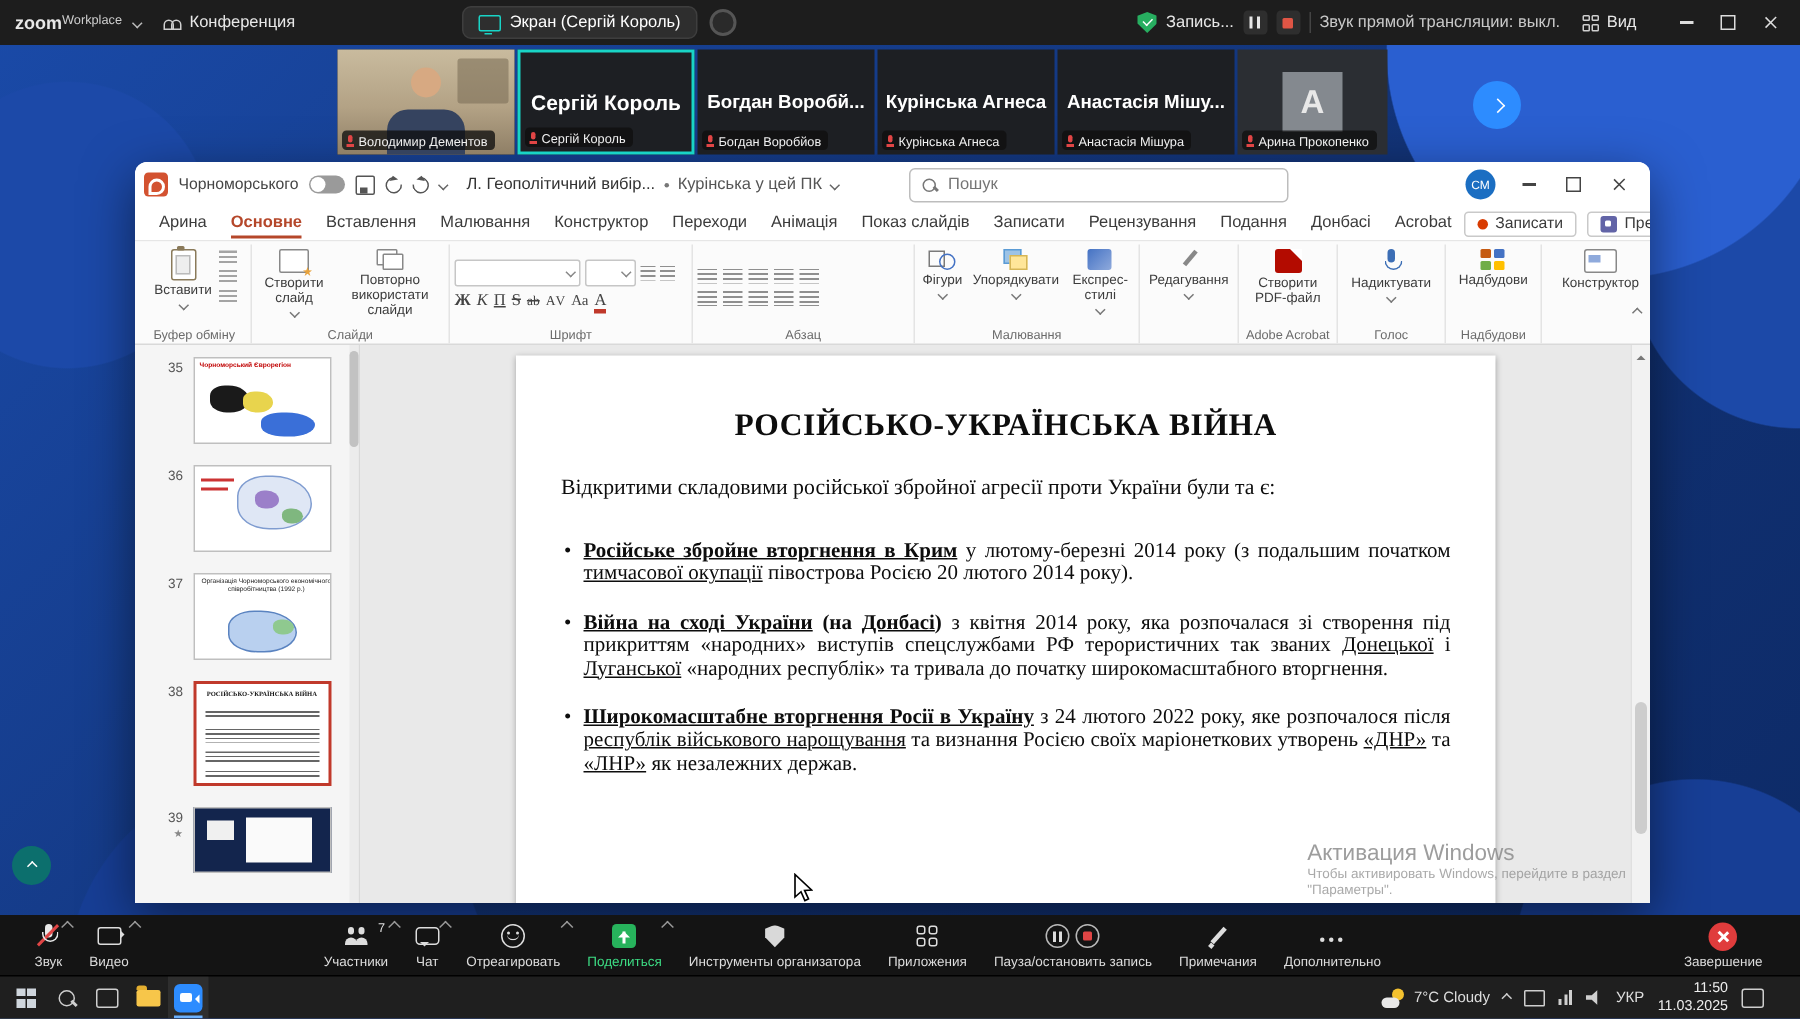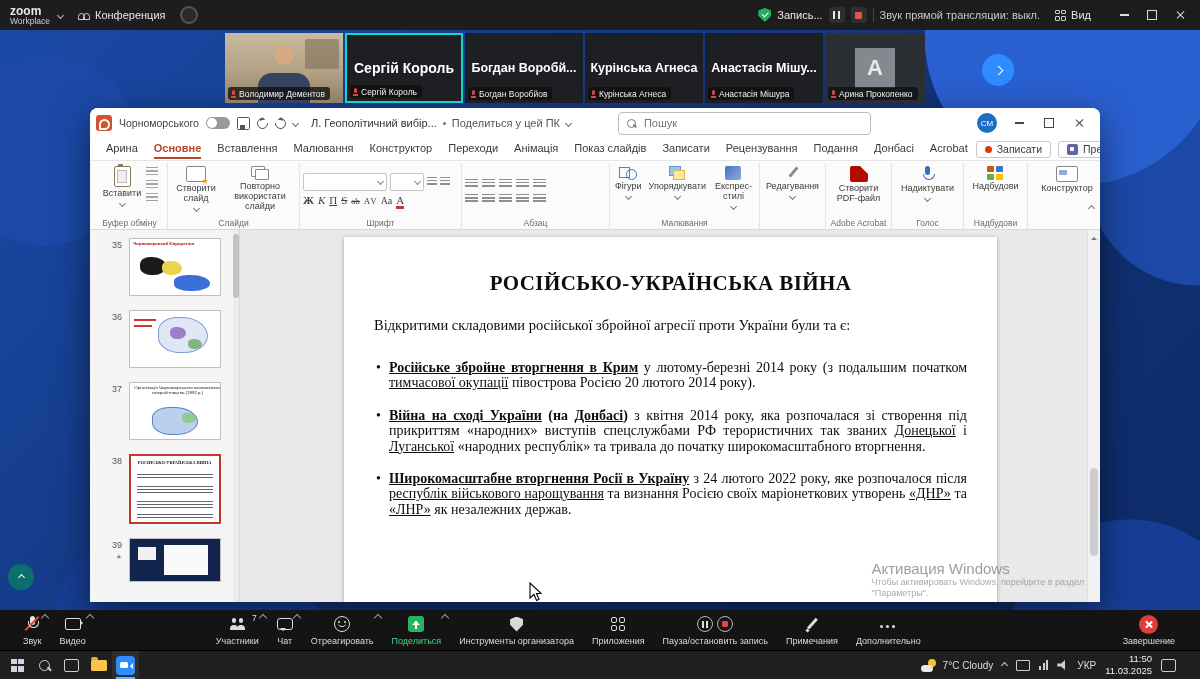--- a/index.html
+++ b/index.html
@@ -16,21 +16,21 @@
   .cv{display:inline-block;width:6px;height:6px;border-right:1.6px solid currentColor;border-bottom:1.6px solid currentColor}
   .cv.down{transform:rotate(45deg)}
   .cv.up{transform:rotate(-135deg)}
   .cv.right{transform:rotate(-45deg)}
   .cv.sm{width:4px;height:4px}
   .xbars{position:relative;width:10px;height:10px;display:inline-block}
   .xbars::before,.xbars::after{content:"";position:absolute;left:4.5px;top:0;width:1.4px;height:10px;background:currentColor}
   .xbars::before{transform:rotate(45deg)}.xbars::after{transform:rotate(-45deg)}
   
   .topbar{position:absolute;left:0;top:0;right:0;height:30px;background:#1d1d1d;display:flex;align-items:center;color:#e8e8e8;font-size:11px;z-index:30;padding:0 6px;gap:8px}
-  .zlogo{display:flex;flex-direction:column;line-height:1;padding-left:4px}
+  .zlogo{display:flex;flex-direction:row;line-height:1;padding-left:4px}
   .zlogo .l1{font-weight:bold;font-size:12px}
   .zlogo .l2{font-size:8.5px;color:#cfcfcf}
   .tb-item{display:flex;align-items:center;gap:5px;padding:3px 7px;border-radius:4px;cursor:default}
   .ppl-ic{width:12px;height:9px;position:relative}
   .ppl-ic::before,.ppl-ic::after{content:"";position:absolute;bottom:0;width:5px;height:5px;border:1.3px solid #cfcfcf;border-radius:50% 50% 0 0}
   .ppl-ic::before{left:0}.ppl-ic::after{left:5px}
   .screen-tab{display:flex;align-items:center;gap:6px;background:#2e2e2e;border:1px solid #3e3e3e;border-radius:6px;padding:4px 10px;margin-left:96px;color:#fff}
   .mon-ic{width:13px;height:9px;border:1.6px solid #19d4c6;border-radius:1.5px;position:relative}
   .mon-ic::after{content:"";position:absolute;left:3px;bottom:-3.5px;width:5px;height:1.5px;background:#19d4c6}
   .ring{width:14px;height:14px;border:2px solid #555;border-radius:50%;background:#2a2a2a}
@@ -251,20 +251,24 @@
   <header class="topbar">
     <div class="zlogo">
       <span class="l1">zoom</span>
       <span class="l2">Workplace</span>
     </div>
     <span class="cv down sm" style="color:#bbb"></span>
     <div class="tb-item">
       <span class="ppl-ic"></span>
       <span>Конференция</span>
     </div>
+    <div class="screen-tab">
+      <span class="mon-ic"></span>
+      <span>Экран (Сергій Король)</span>
+    </div>
     <div class="ring"></div>
     <div class="rec-cluster">
       <span class="shield"></span>
       <span>Запись...</span>
       <div class="mini-btn">
           <span class="ic-pause"></span>
         </div>
       <div class="mini-btn">
           <span class="ic-stop"></span>
         </div>
@@ -351,21 +355,21 @@
       <span class="pptic"></span>
       <span style="font-size:10.5px;color:#444">Чорноморського</span>
       <span class="toggle"></span>
       <span class="saveic"></span>
       <span class="undo"></span>
       <span class="redo"></span>
       <span class="cv down sm" style="color:#666"></span>
       <div class="doc-title">
         <span>Л. Геополітичний вибір...</span>
         <span class="dot"></span>
-        <span style="color:#555">Поделиться у цей ПК</span>
+        <span style="color:#555">Курінська у цей ПК</span>
         <span class="cv down sm" style="color:#666"></span>
       </div>
       <div class="psearch">
         <span class="mag"></span>
         <input placeholder="Пошук" style="">
       </div>
       <div class="pavatar">СМ</div>
       <div class="pctl">
         <div>
             <span class="min-ic"></span>

